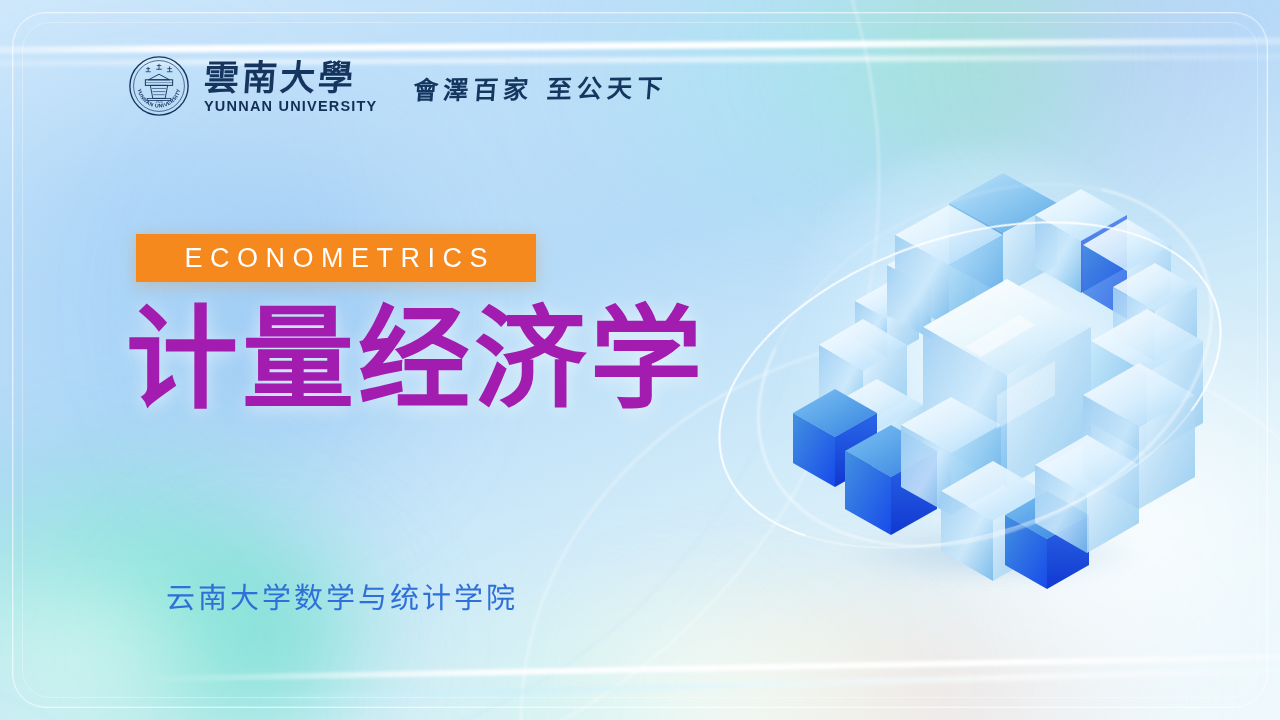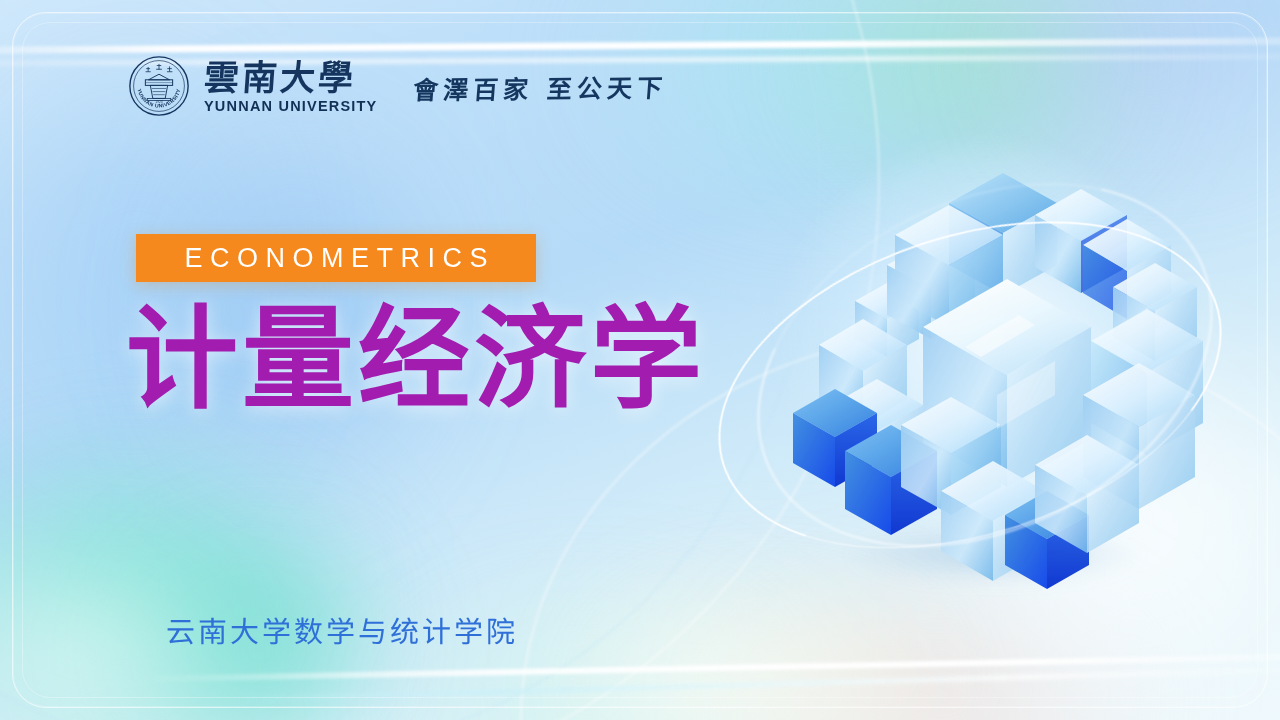--- a/index.html
+++ b/index.html
@@ -179,21 +179,21 @@
     font-size:112px; font-weight:700; color:#a21caf;
     letter-spacing:4px; line-height:1.14;
     white-space:nowrap;
     text-shadow:0 3px 18px rgba(255,255,255,.55);
   }
 
   .subtitle{
     position:absolute; left:166px; top:574px;
     font-family:"DejaVu Sans","Liberation Sans",sans-serif;
     font-size:29px; font-weight:500; color:#2f6fd8;
-    letter-spacing:3px; white-space:nowrap;margin-top:34px;
+    letter-spacing:3px; white-space:nowrap;
   }
 
   
   .cube-stage{
     position:absolute; left:735px; top:95px;
     width:500px; height:520px;
   }
   .cube-glow{
     position:absolute; left:40px; top:50px; width:420px; height:420px;
     border-radius:50%;

